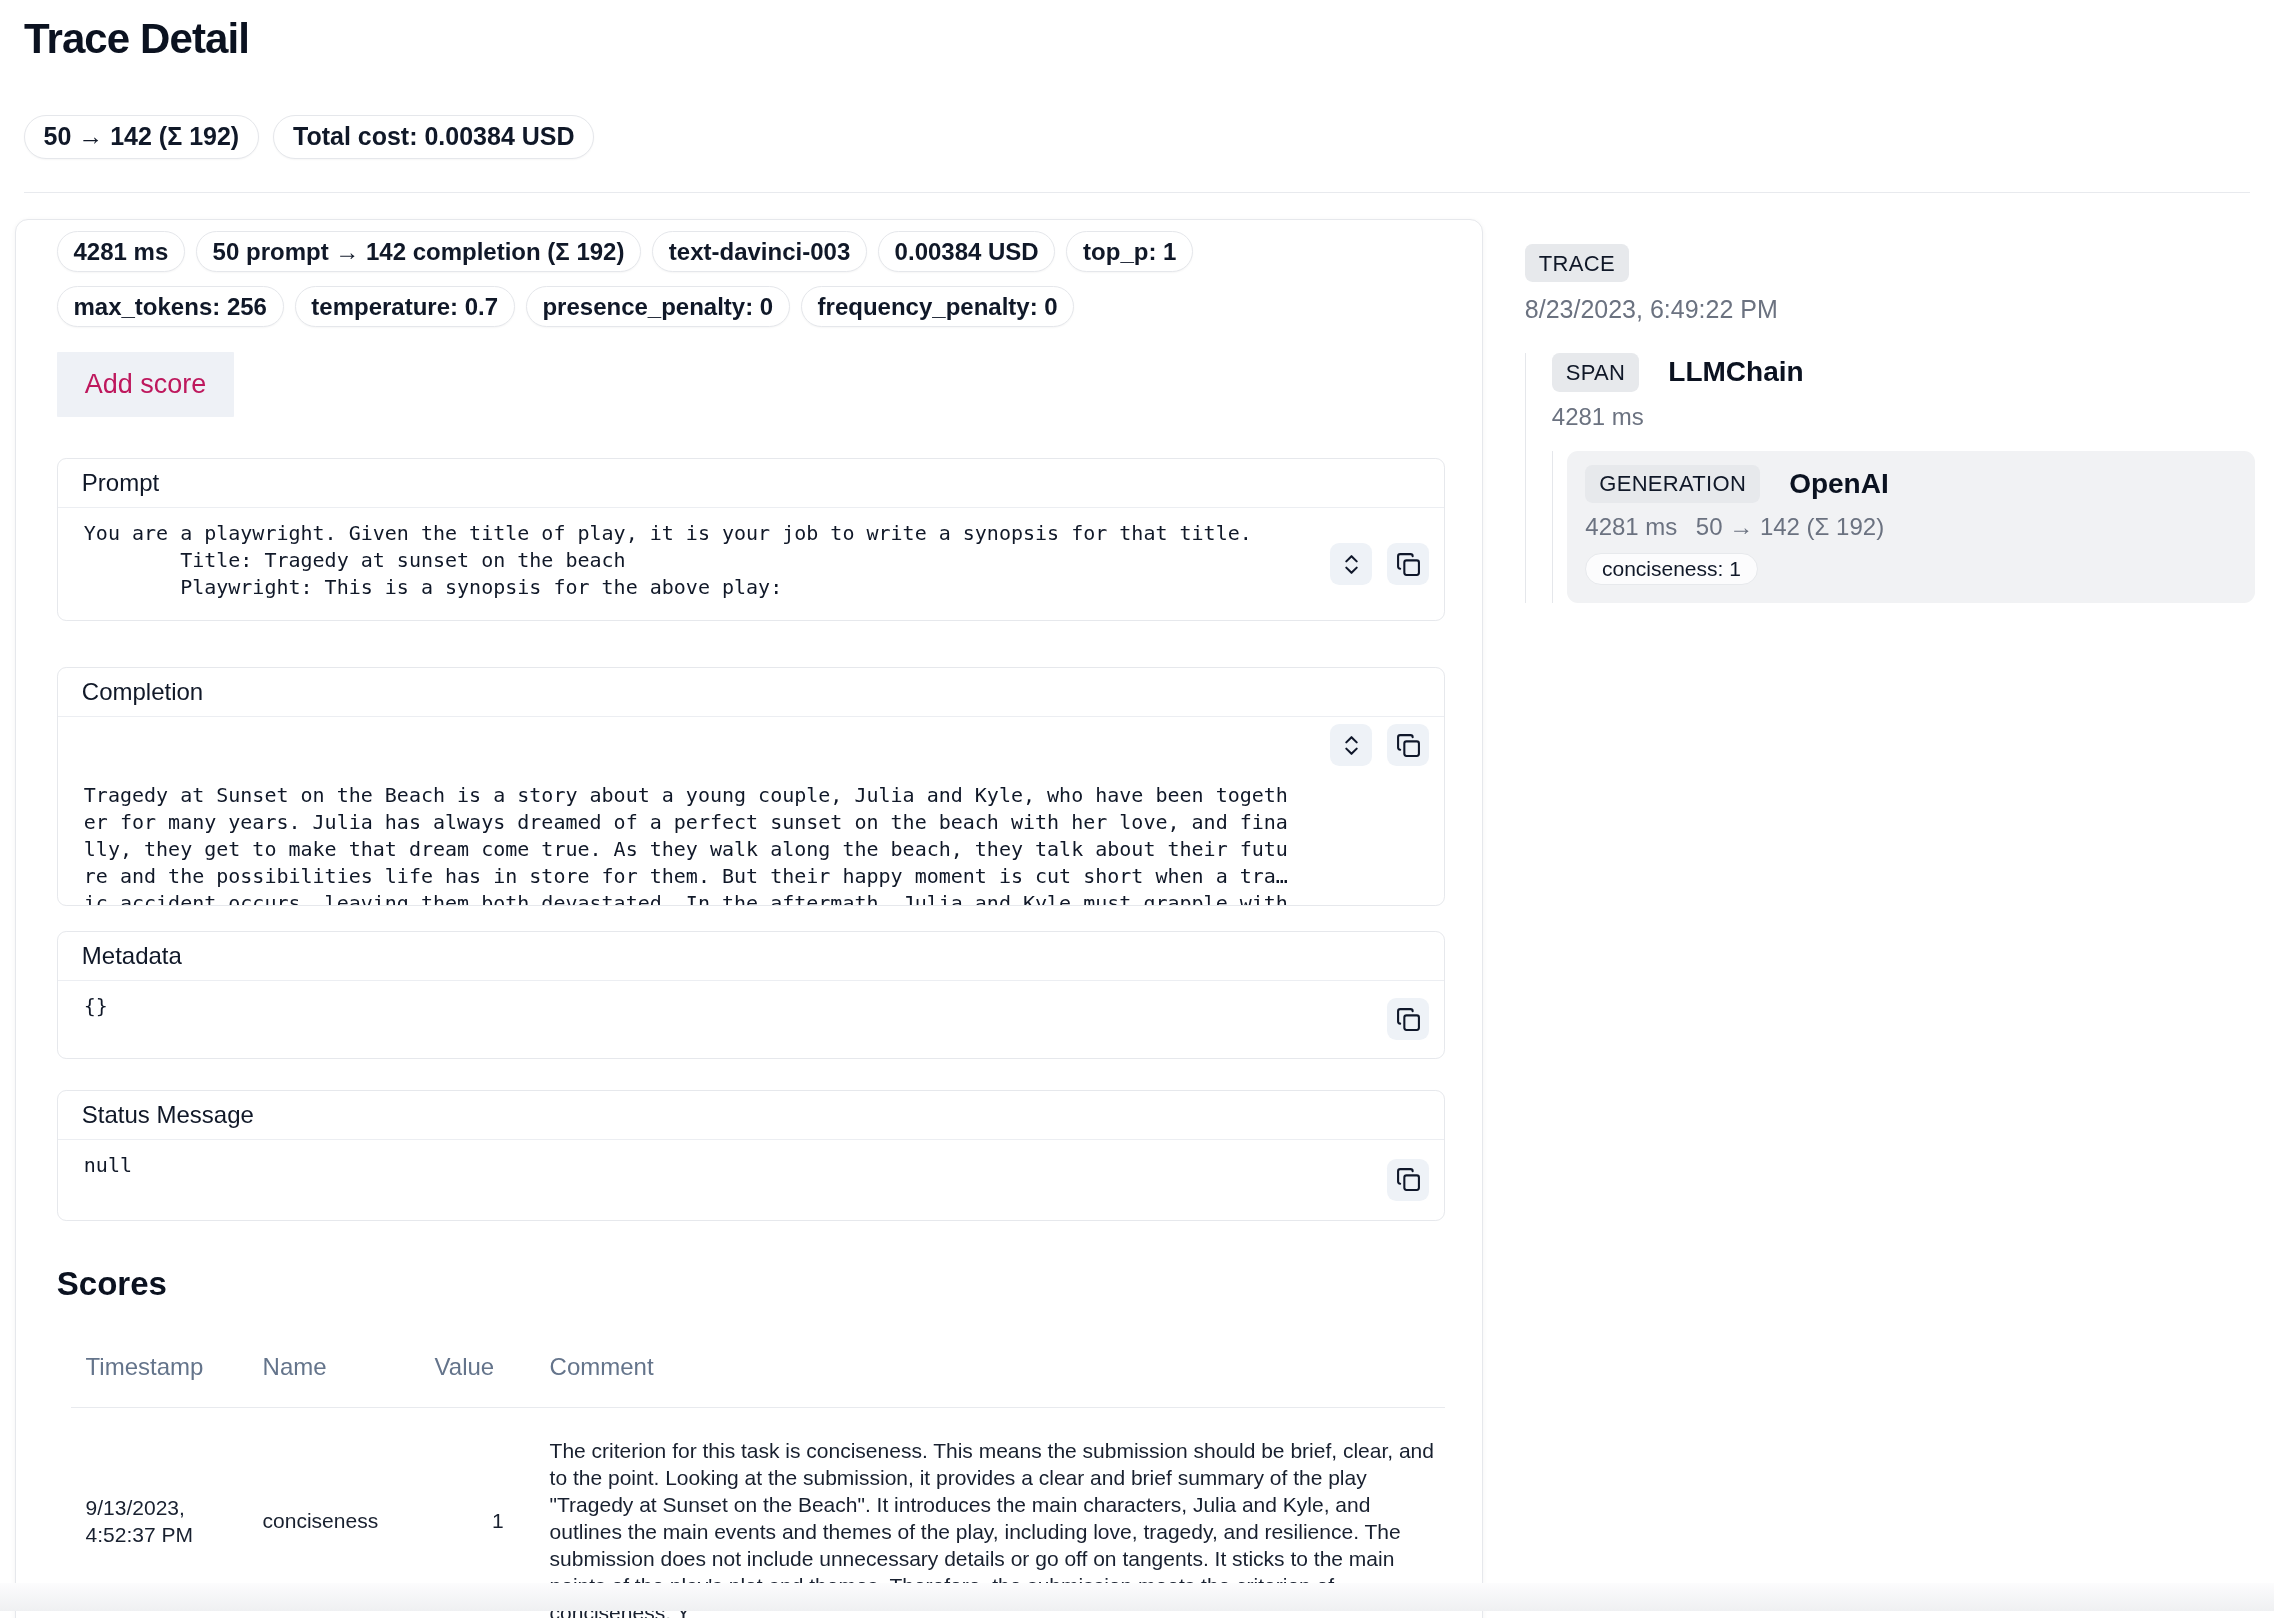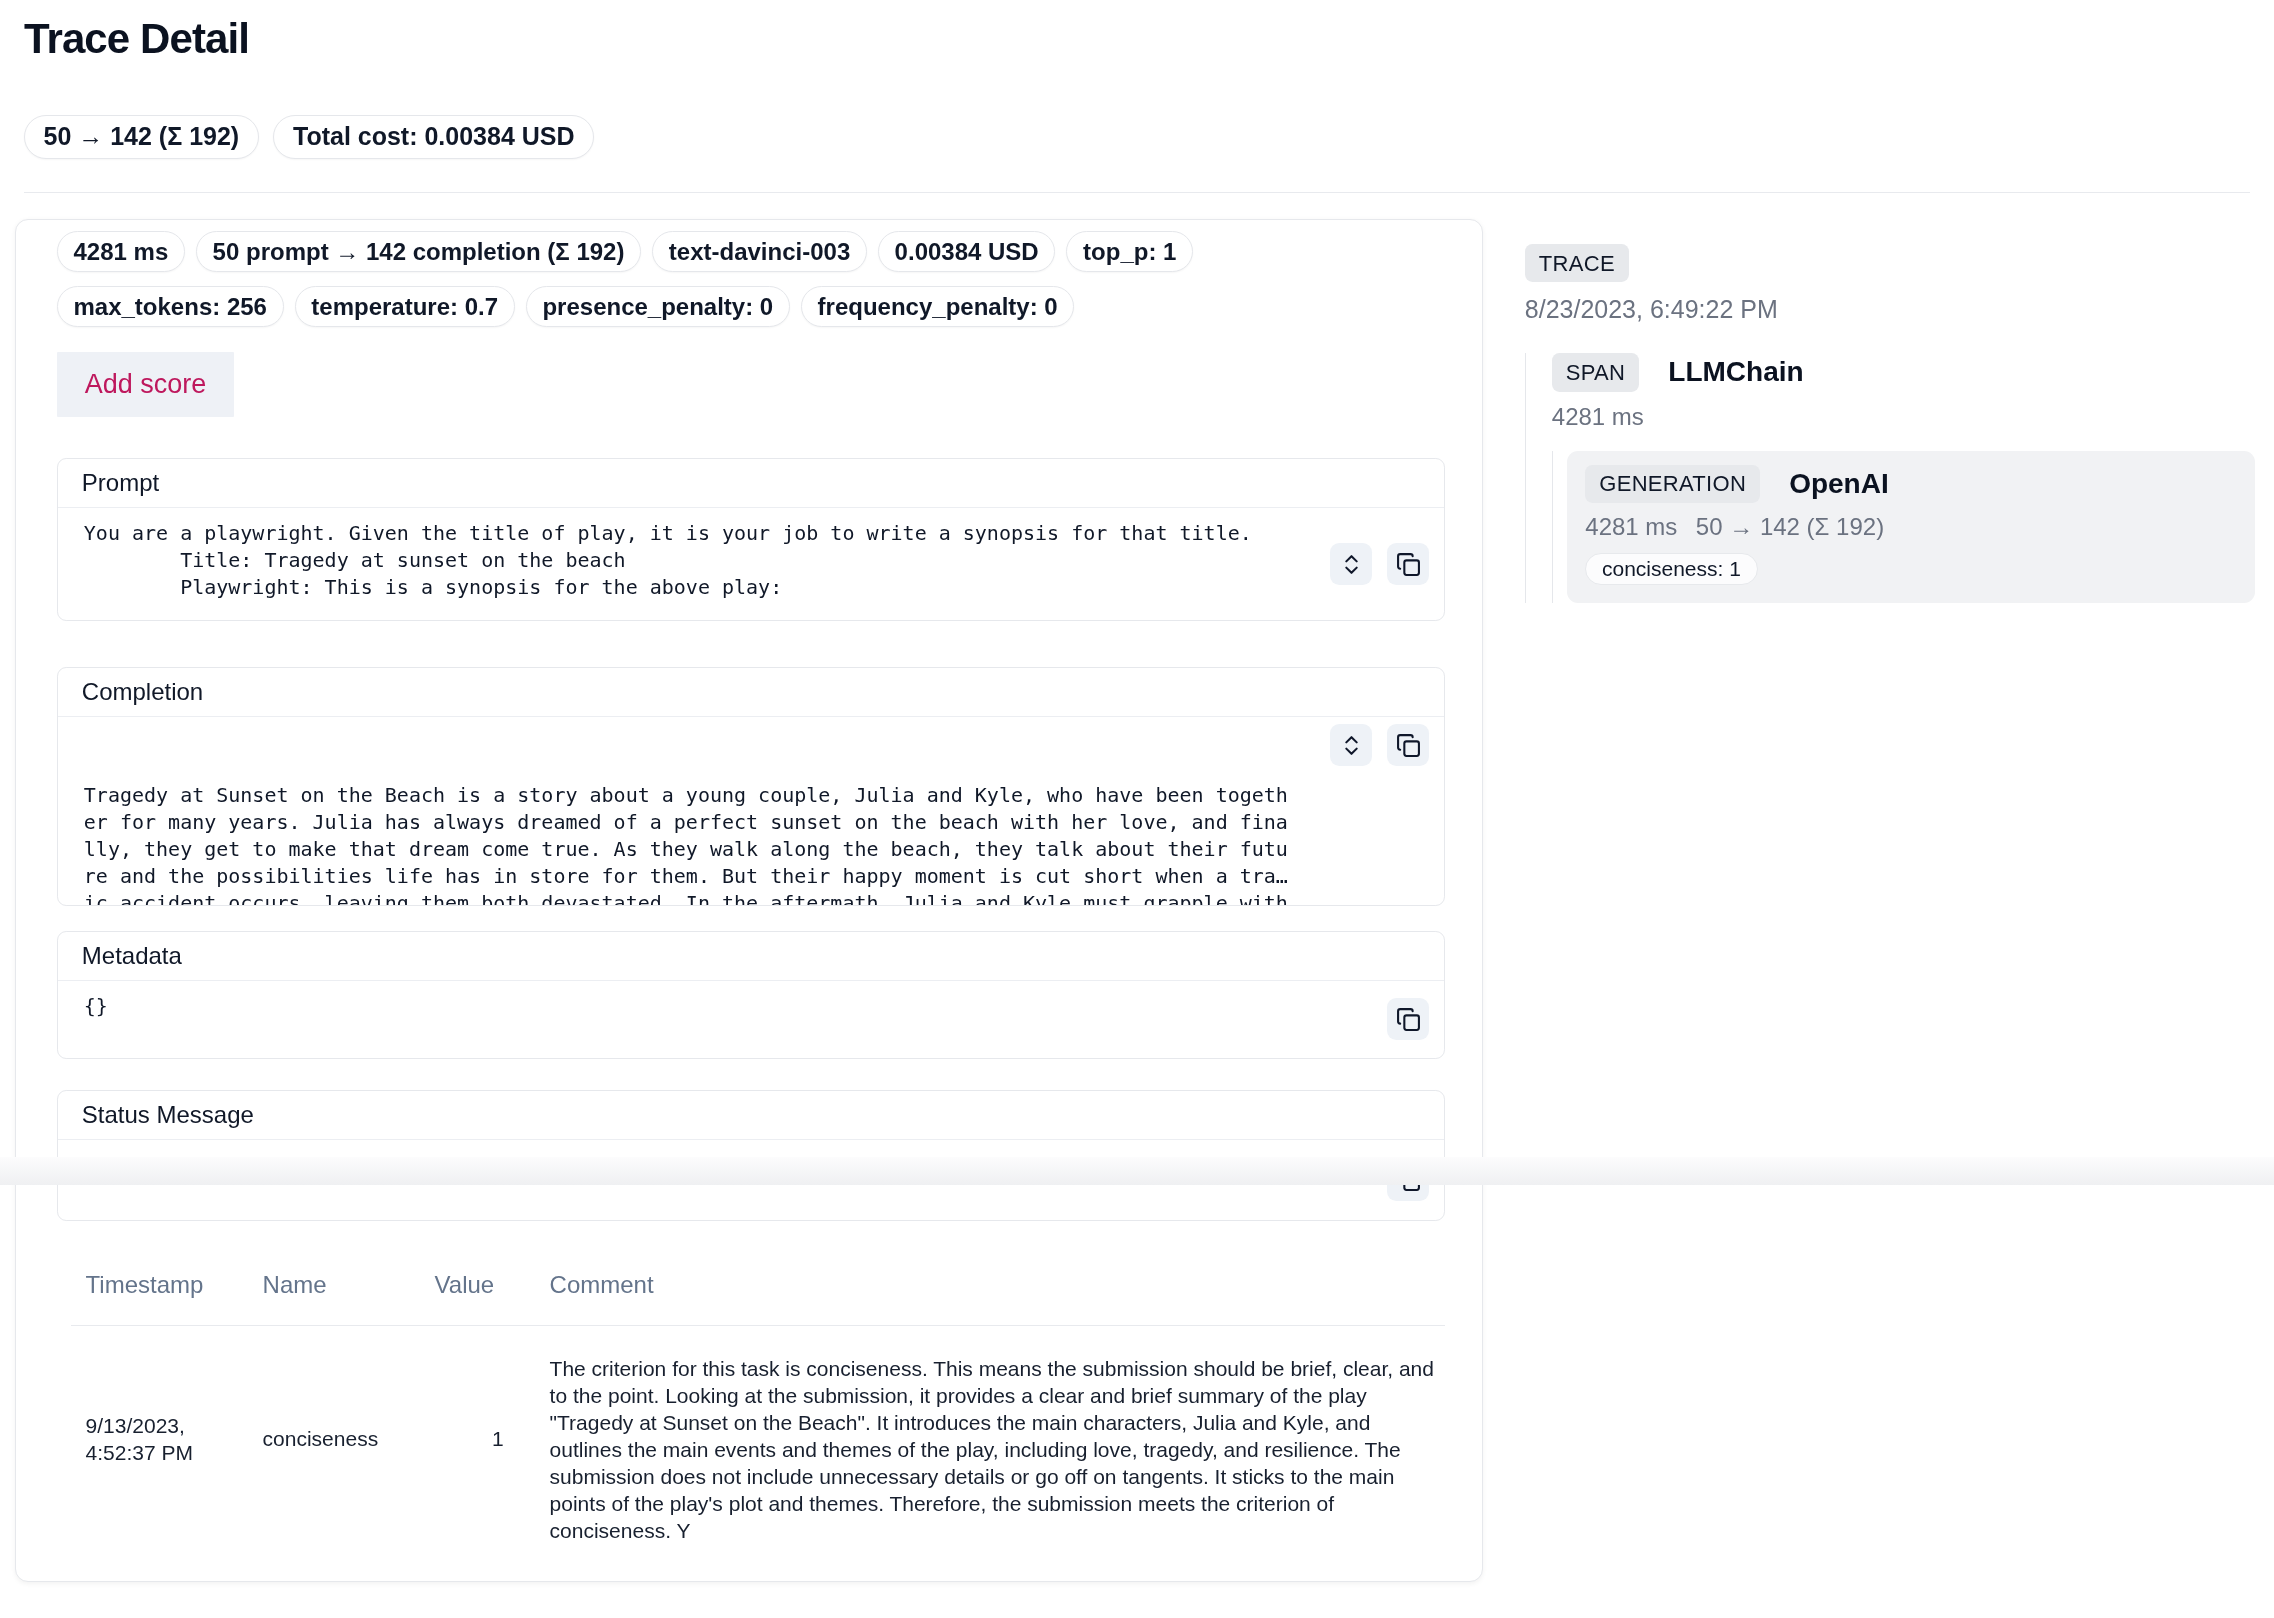--- a/index.html
+++ b/index.html
@@ -1,19 +1,19 @@
 <!DOCTYPE html>
 <html style="font-size:14.8px"><head>
 <meta charset="utf-8">
 <style>
   * { margin:0; padding:0; box-sizing:border-box; }
   html,body { width:2274px; height:1619px; background:#ffffff; }
   body { font-family:"Liberation Sans", sans-serif; color:#101828; position:relative; overflow:hidden; }
 
-  .page { width:2274px; height:1185px; position:relative; }
+  .page { width:2274px; height:1611px; position:relative; }
 
   
   .page-header { padding:14.8px 24px 0 24px; }
   .page-title { font-size:42px; font-weight:800; letter-spacing:-0.9px; color:#0b1220; }
   .header-badges { display:flex; gap:14.8px; margin-top:52px; }
   .pill {
     display:inline-flex; align-items:center;
     border:1.8px solid #e5e7eb; border-radius:922px;
     padding:5.5px 18.5px; font-size:25px; font-weight:600; color:#101828;
     background:#fff; box-shadow:0 0.9px 1.8px rgba(0,0,0,.04);
@@ -216,20 +216,21 @@
           <button class="icon-btn single-action">
             <svg viewBox="0 0 24 24">
                 <rect width="14" height="14" x="8" y="8" rx="2"></rect>
                 <path d="M4 16c-1.1 0-2-.9-2-2V4c0-1.1.9-2 2-2h10c1.1 0 2 .9 2 2"></path>
               </svg>
           </button>
         </div>
       </div>
 
       
+      <div class="scores-heading">Scores</div>
       <div class="score-table">
         <div class="score-grid head">
           <div class="th">Timestamp</div>
           <div class="th">Name</div>
           <div class="th val">Value</div>
           <div class="th">Comment</div>
         </div>
         <div class="score-grid body-row">
           <div class="td">9/13/2023, 4:52:37 PM</div>
           <div class="td">conciseness</div>

